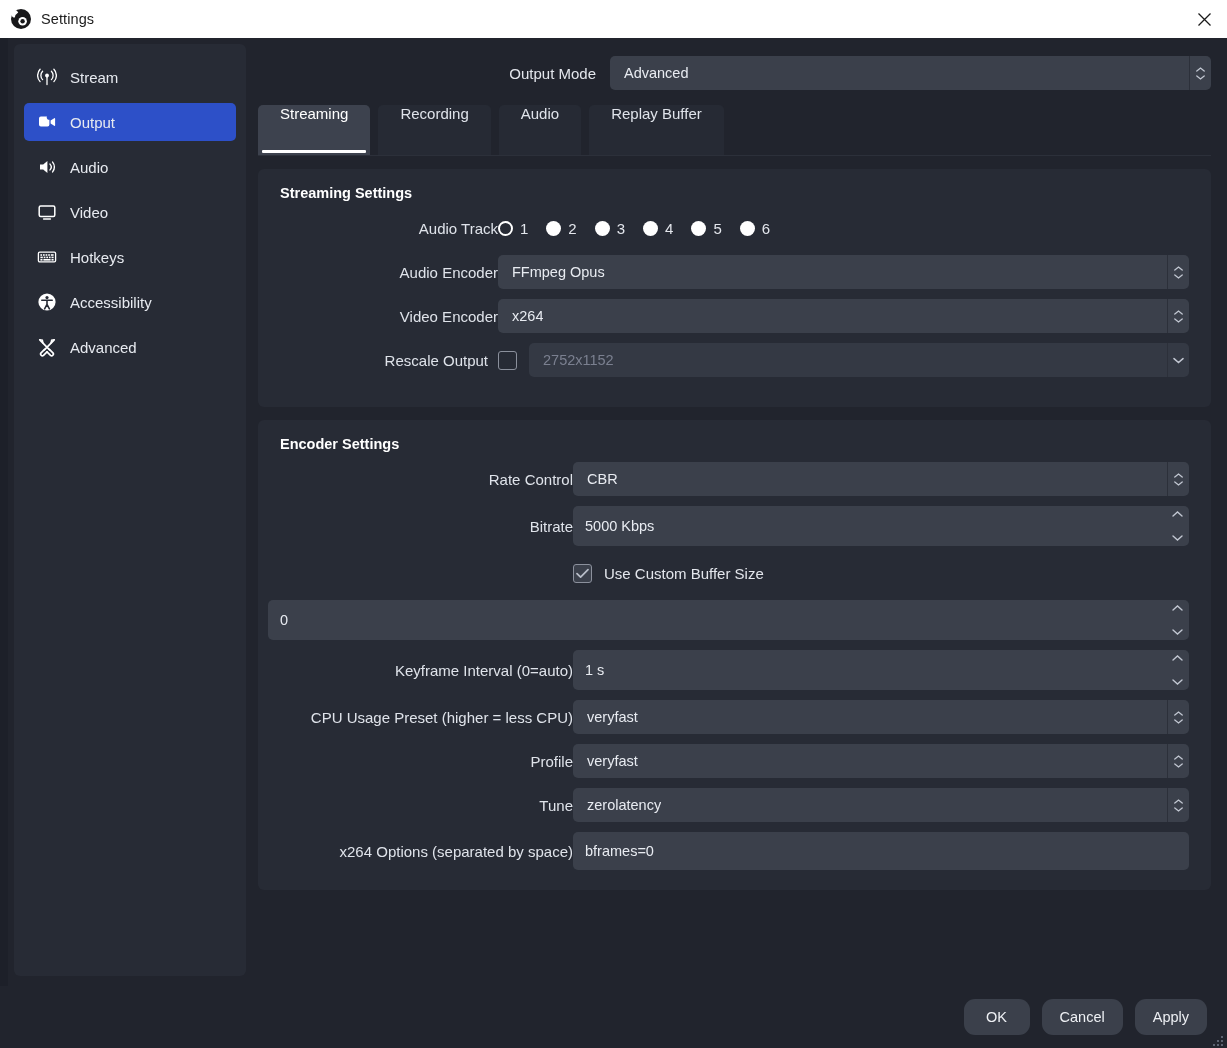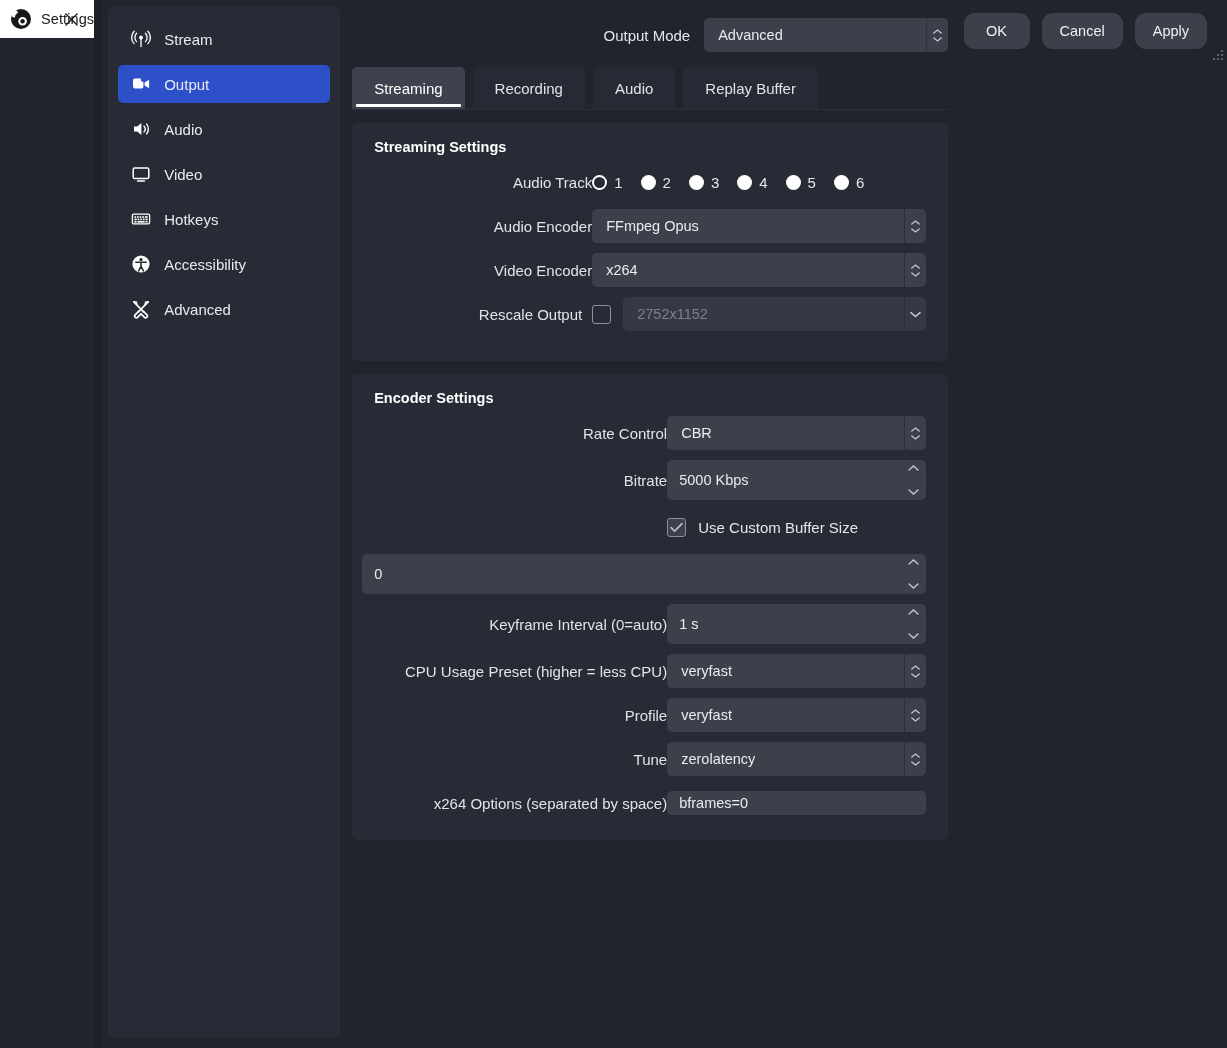--- a/index.html
+++ b/index.html
@@ -11,20 +11,21 @@
     background: #21242d;
     font-family: "Liberation Sans", sans-serif;
   }
 
   .window {
     position: relative;
     width: 1227px;
     height: 1048px;
     background: #21242d;
     display: flex;
+    flex-direction: column;
   }
 
   
   .titlebar {
     height: 38px;
     background: #ffffff;
     display: flex;
     align-items: center;
     flex: 0 0 38px;
     position: relative;
@@ -152,23 +153,23 @@
   
   .tabs {
     display: flex;
     align-items: flex-end;
     margin-top: 12px;
     border-bottom: 1px solid #2c303a;
     padding-bottom: 0;
   }
   .tab {
     position: relative;
-    height: 42px;
-    display: flex;
-    align-items: center;
+    height: 50px;
+    display: flex;
+    align-items: flex-start;
     padding: 0 22px;
     margin-right: 8px;
     background: #262a34;
     border-radius: 5px 5px 0 0;
     color: #dfe3ea;
     font-size: 15px;
     cursor: pointer;
   }
   .tab.active { background: #3d424e; color: #ffffff; }
   .tab.active::after {
@@ -250,21 +251,21 @@
     display: flex; align-items: center;
     font-size: 15px; color: #e3e6ec;
   }
   .check-row .cb-label { margin-left: 12px; cursor: pointer; }
 
   
   .tfield {
     position: relative;
     background: #3b404b;
     border-radius: 5px;
-    height: 24px;
+    height: 38px;
     display: flex;
     align-items: center;
   }
   .tfield .val {
     font-size: 14.5px;
     color: #e8ebf1;
     padding-left: 12px;
     white-space: nowrap;
     overflow: hidden;
   }

